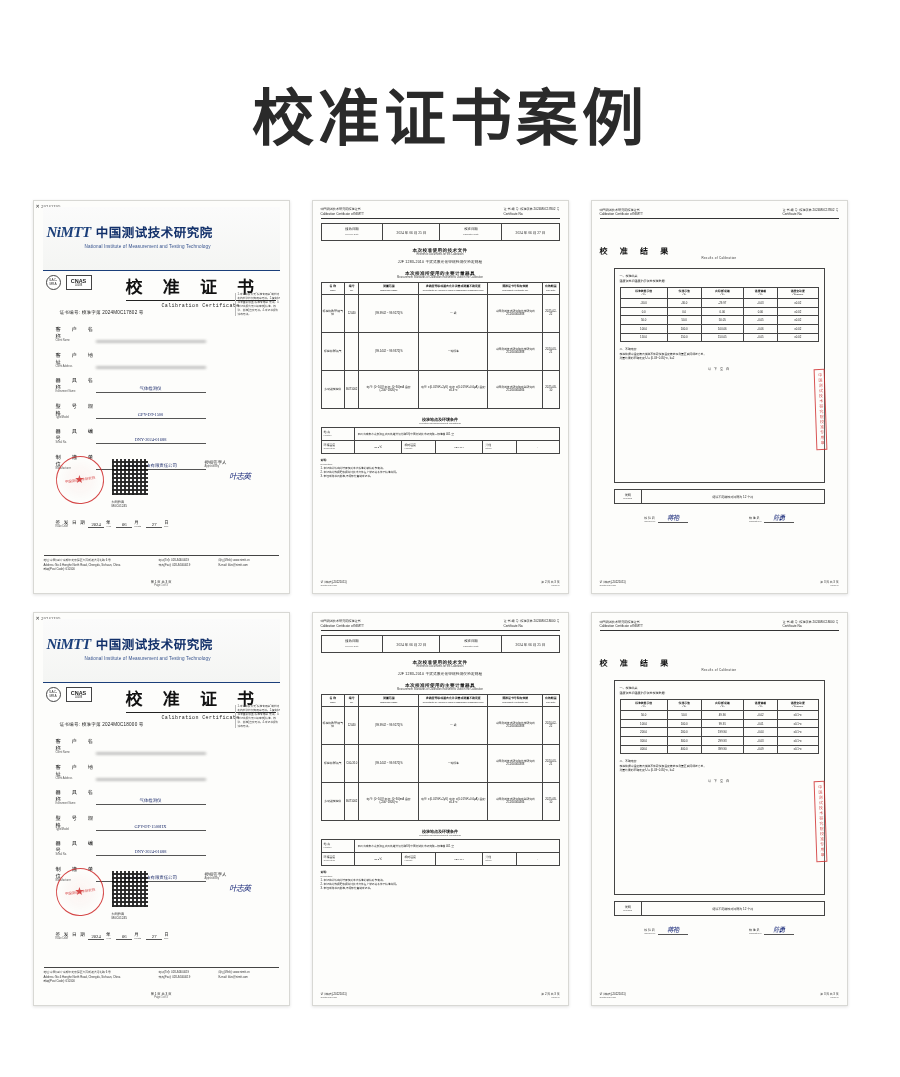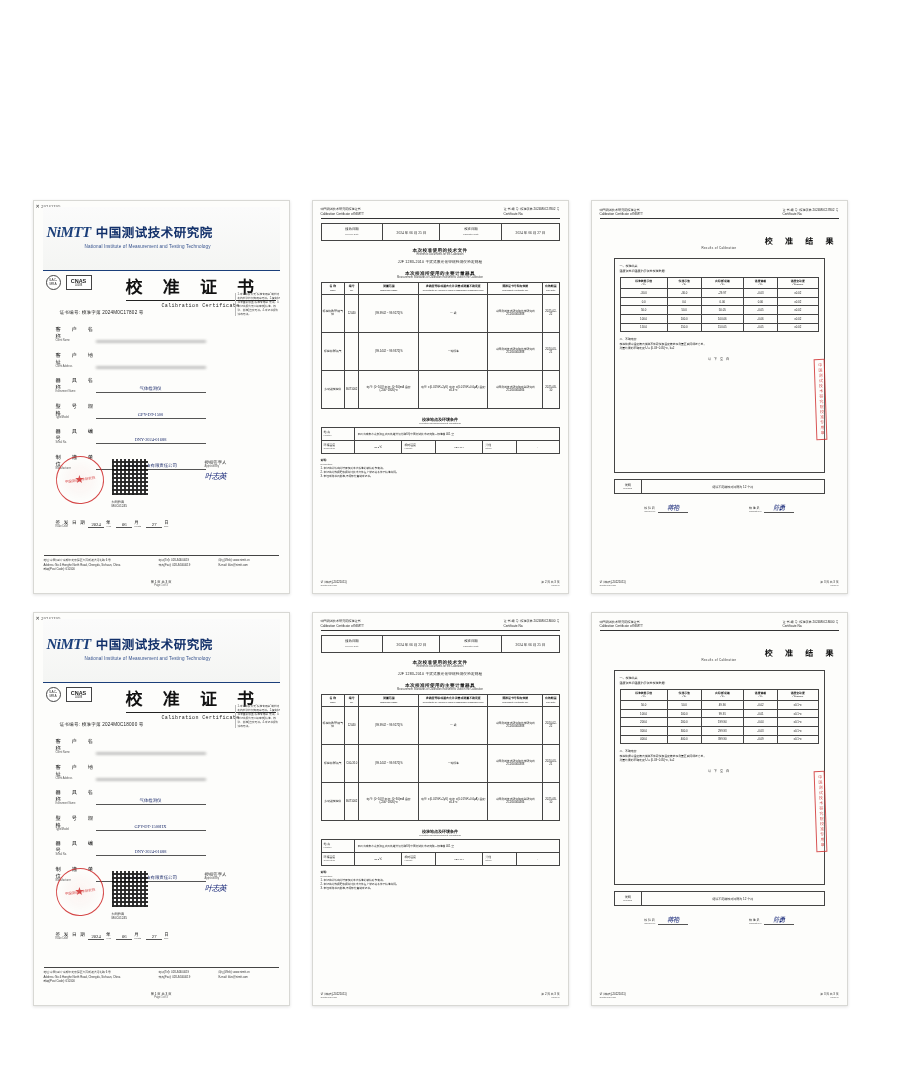--- a/index.html
+++ b/index.html
@@ -258,20 +258,21 @@
     font-size: 4.4px;
     color: #222;
   }
   .approver .sig {
     font-family: "Liberation Serif", "DejaVu Serif", serif;
     font-size: 8px;
     color: #1a2a7a;
     font-style: italic;
     margin-top: 2px;
     letter-spacing: -1px;
+    text-align: center;
   }
   .code-small {
     position: absolute;
     left: 78px;
     top: 298px;
     font-size: 3.2px;
     color: #333;
   }
   .date-row {
     position: absolute;
@@ -406,25 +407,25 @@
     display: flex;
     justify-content: space-between;
     align-items: flex-end;
     font-size: 2.8px;
     color: #222;
   }
   .inner-footer small { display:block; font-size: 2.3px; color:#555; }
 
   
   .res-title {
-    text-align: right;
+    text-align: left;
     font-size: 8px;
     font-weight: bold;
     letter-spacing: 5px;
-    margin: 16px 0 0 0;
+    margin: 26px 0 0 0;
     color: #111;
   }
   .res-title-en {
     text-align: center;
     font-size: 3px;
     color: #333;
     letter-spacing: .3px;
     margin-bottom: 8px;
   }
   .res-box {
@@ -495,20 +496,21 @@
     border-bottom: .5px solid #333;
     padding-bottom: 2px;
   }
   .res-head .r { text-align:left; }
 </style>
 </head>
 <body>
 
 <div class="page">
 
+  <div class="page-title">校准证书案例</div>
 
   <div class="cert-grid">
 
     <div class="cert cover">
       <div class="cover-code">
         <span class="xmark">✕</span> <span>20241705</span>
       </div>
       <div class="cover-top">
         <div class="logo-row">
           <span class="nimtt">NiMTT</span>

